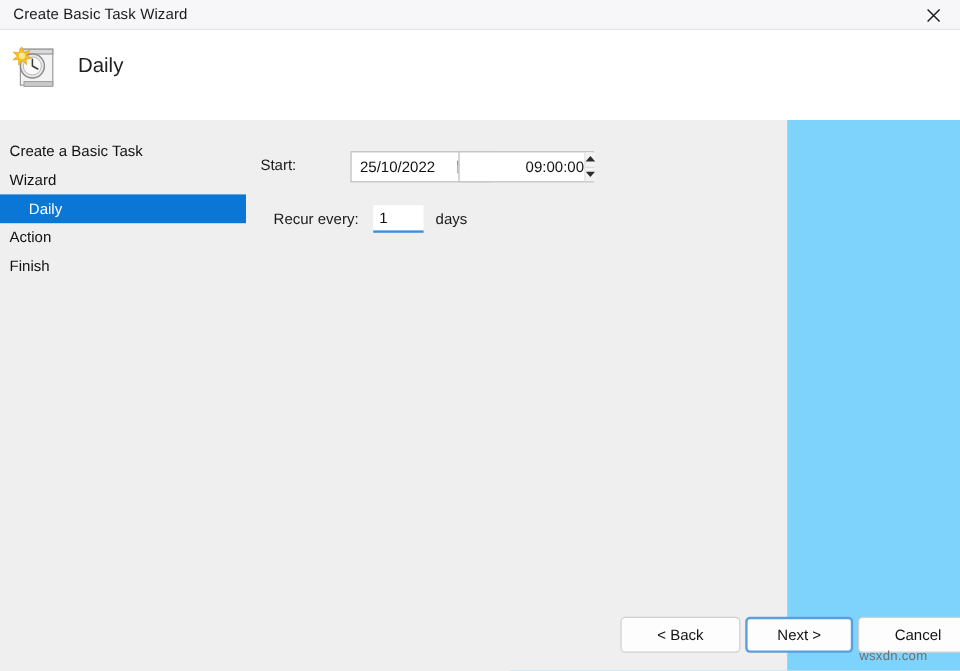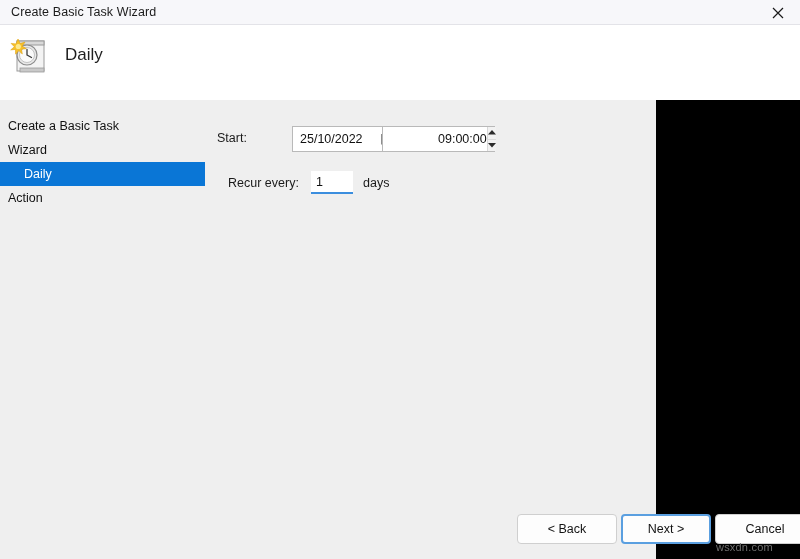--- a/index.html
+++ b/index.html
@@ -10,21 +10,21 @@
   }
   body {
     font-family: "Liberation Sans", sans-serif;
     font-size: 12.5px;
     color: #1a1a1a;
     background: #efefef;
   }
   .window {
     position: relative;
     width: 800px; height: 559px;
-    background: #000000;
+    background: #7dd3fc;
   }
   
   .titlebar {
     position: absolute; left: 0; top: 0;
     width: 800px; height: 25px;
     background: #f7f7fa;
     border-bottom: 1px solid #e3e3e8;
   }
   .titlebar-text {
     position: absolute; left: 11px; top: 5px;
@@ -240,20 +240,23 @@
         <span>Create a Basic Task</span>
       </div>
       <div class="side-item">
         <span>Wizard</span>
       </div>
       <div class="side-item indent selected">
         <span>Daily</span>
       </div>
       <div class="side-item">
         <span>Action</span>
+      </div>
+      <div class="side-item">
+        <span>Finish</span>
       </div>
     </div>
 
     <div class="form">
 
       <div class="lbl-start">Start:</div>
 
       <div class="date-field">
         <span class="date-value">25/10/2022</span>
         <span class="cal-drop">

